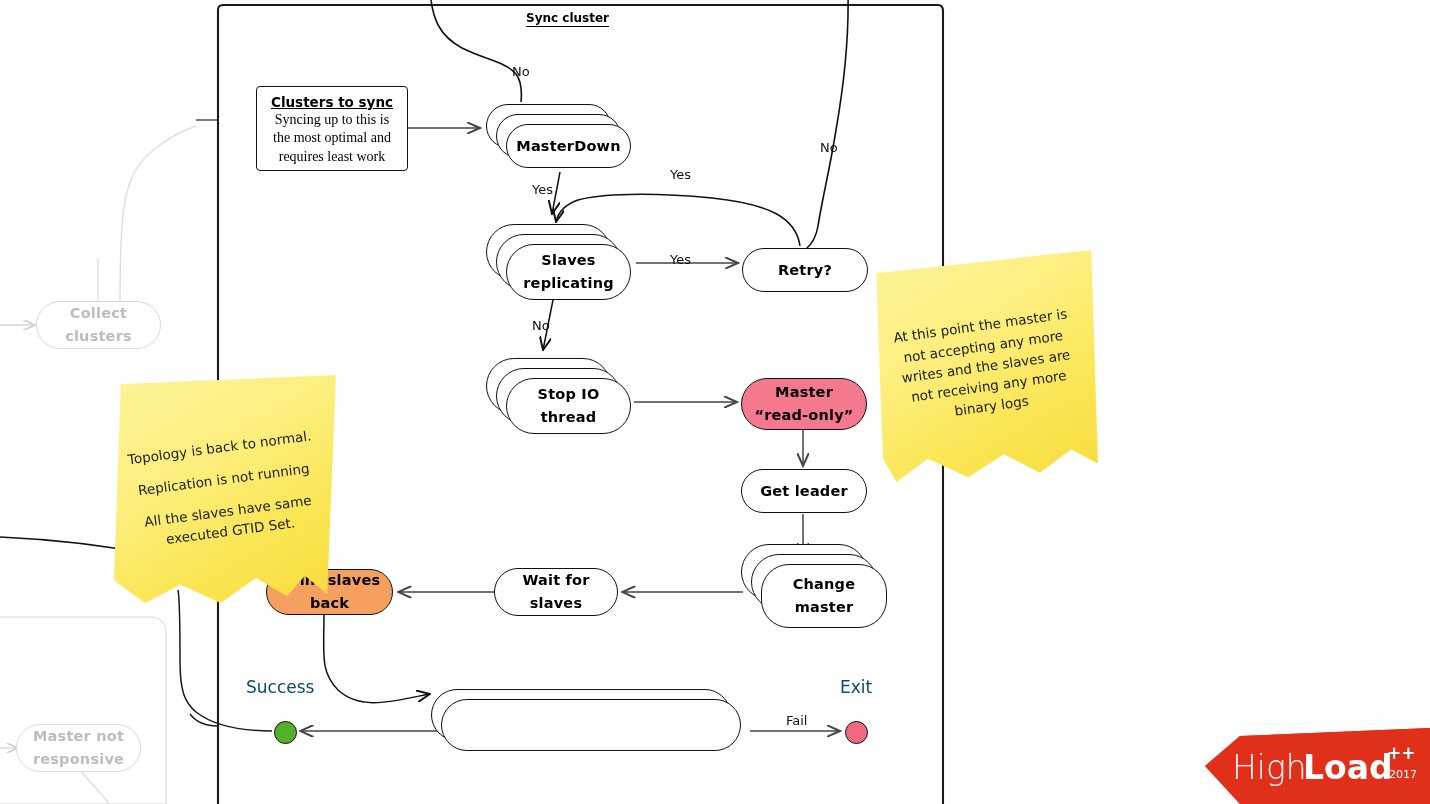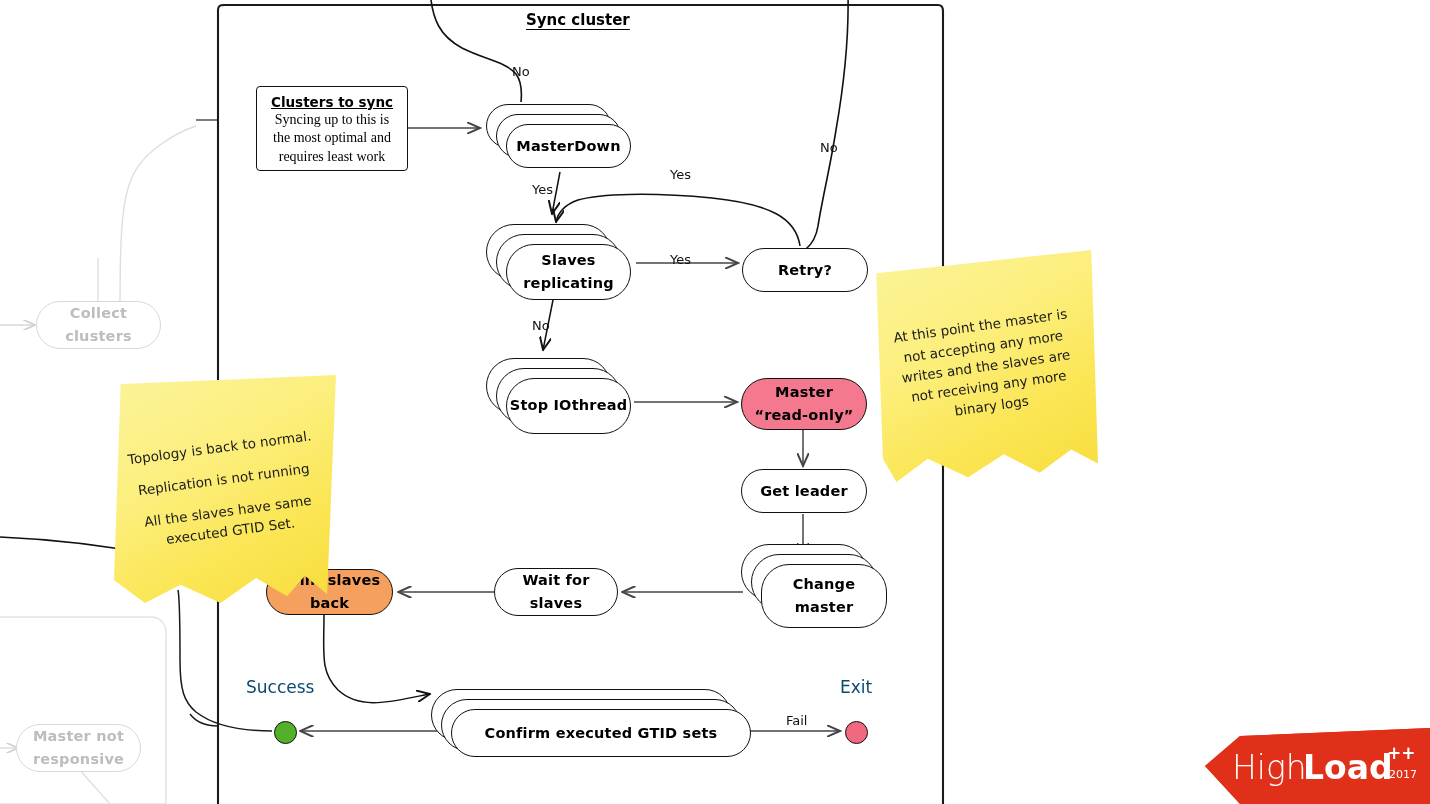--- a/index.html
+++ b/index.html
@@ -67,21 +67,21 @@
     color:#111;
     z-index:8;
     white-space:nowrap;
   }
   .term-label{
     position:absolute;font-size:17px;color:#0c4a6e;z-index:8;white-space:nowrap;
   }
 
   .title{
     position:absolute;
-    font-size:15px;font-weight:bold;
+    font-size:12px;font-weight:bold;
     text-decoration:underline;
     text-underline-offset:4px;
     z-index:9;
     white-space:nowrap;
   }
 
   
   .sticky{
     position:absolute;
     z-index:12;
@@ -218,21 +218,21 @@
     <span>Slaves</span>
     <span>replicating</span>
   </div>
 
   <div class="node" style="left:742px;top:248px;width:126px;height:44px;">
     <span>Retry?</span>
   </div>
 
   <div class="stack-ghost" style="left:486px;top:358px;width:125px;height:56px;"></div>
   <div class="stack-ghost g2" style="left:496px;top:368px;width:125px;height:56px;"></div>
-  <div class="node two-line" style="left:506px;top:378px;width:125px;height:56px;flex-direction:row;">
+  <div class="node two-line" style="left:506px;top:378px;width:125px;height:56px;flex-direction:column;">
     <span>Stop IO</span>
     <span>thread</span>
   </div>
 
   <div class="node two-line" id="n-master-ro" style="left: 741px; top: 378px; width: 126px; height: 52px; flex-direction: column; background: rgb(244, 121, 142);">
     <span>Master</span>
     <span>“read-only”</span>
   </div>
 
   <div class="node" style="left:741px;top:469px;width:126px;height:44px;">
@@ -251,23 +251,20 @@
     <span>slaves</span>
   </div>
 
   <div class="node two-line" id="n-point-slaves" style="left: 266px; top: 569px; width: 127px; height: 46px; flex-direction: column; background: rgb(245, 160, 94);">
     <span>Point slaves</span>
     <span>back</span>
   </div>
 
   <div class="stack-ghost" style="left:431px;top:689px;width:300px;height:52px;border-radius:26px;"></div>
   <div class="stack-ghost g2" style="left:441px;top:699px;width:300px;height:52px;border-radius:26px;"></div>
-  <div class="node" style="left:451px;top:709px;width:300px;height:48px;border-radius:26px;">
-    <span>Confirm executed GTID sets</span>
-  </div>
 
   <div class="dot" id="dot-success" style="left: 274px; top: 721px; width: 21px; height: 21px; background: rgb(83, 176, 43);"></div>
   <div class="dot" id="dot-exit" style="left: 845px; top: 721px; width: 21px; height: 21px; background: rgb(240, 105, 127);"></div>
 
   <div class="term-label" style="left:246px;top:677px;">Success</div>
   <div class="term-label" style="left:840px;top:677px;">Exit</div>
 
   <div class="edge-label" style="left:512px;top:64px;">No</div>
   <div class="edge-label" style="left:820px;top:140px;">No</div>
   <div class="edge-label" style="left:532px;top:182px;">Yes</div>

